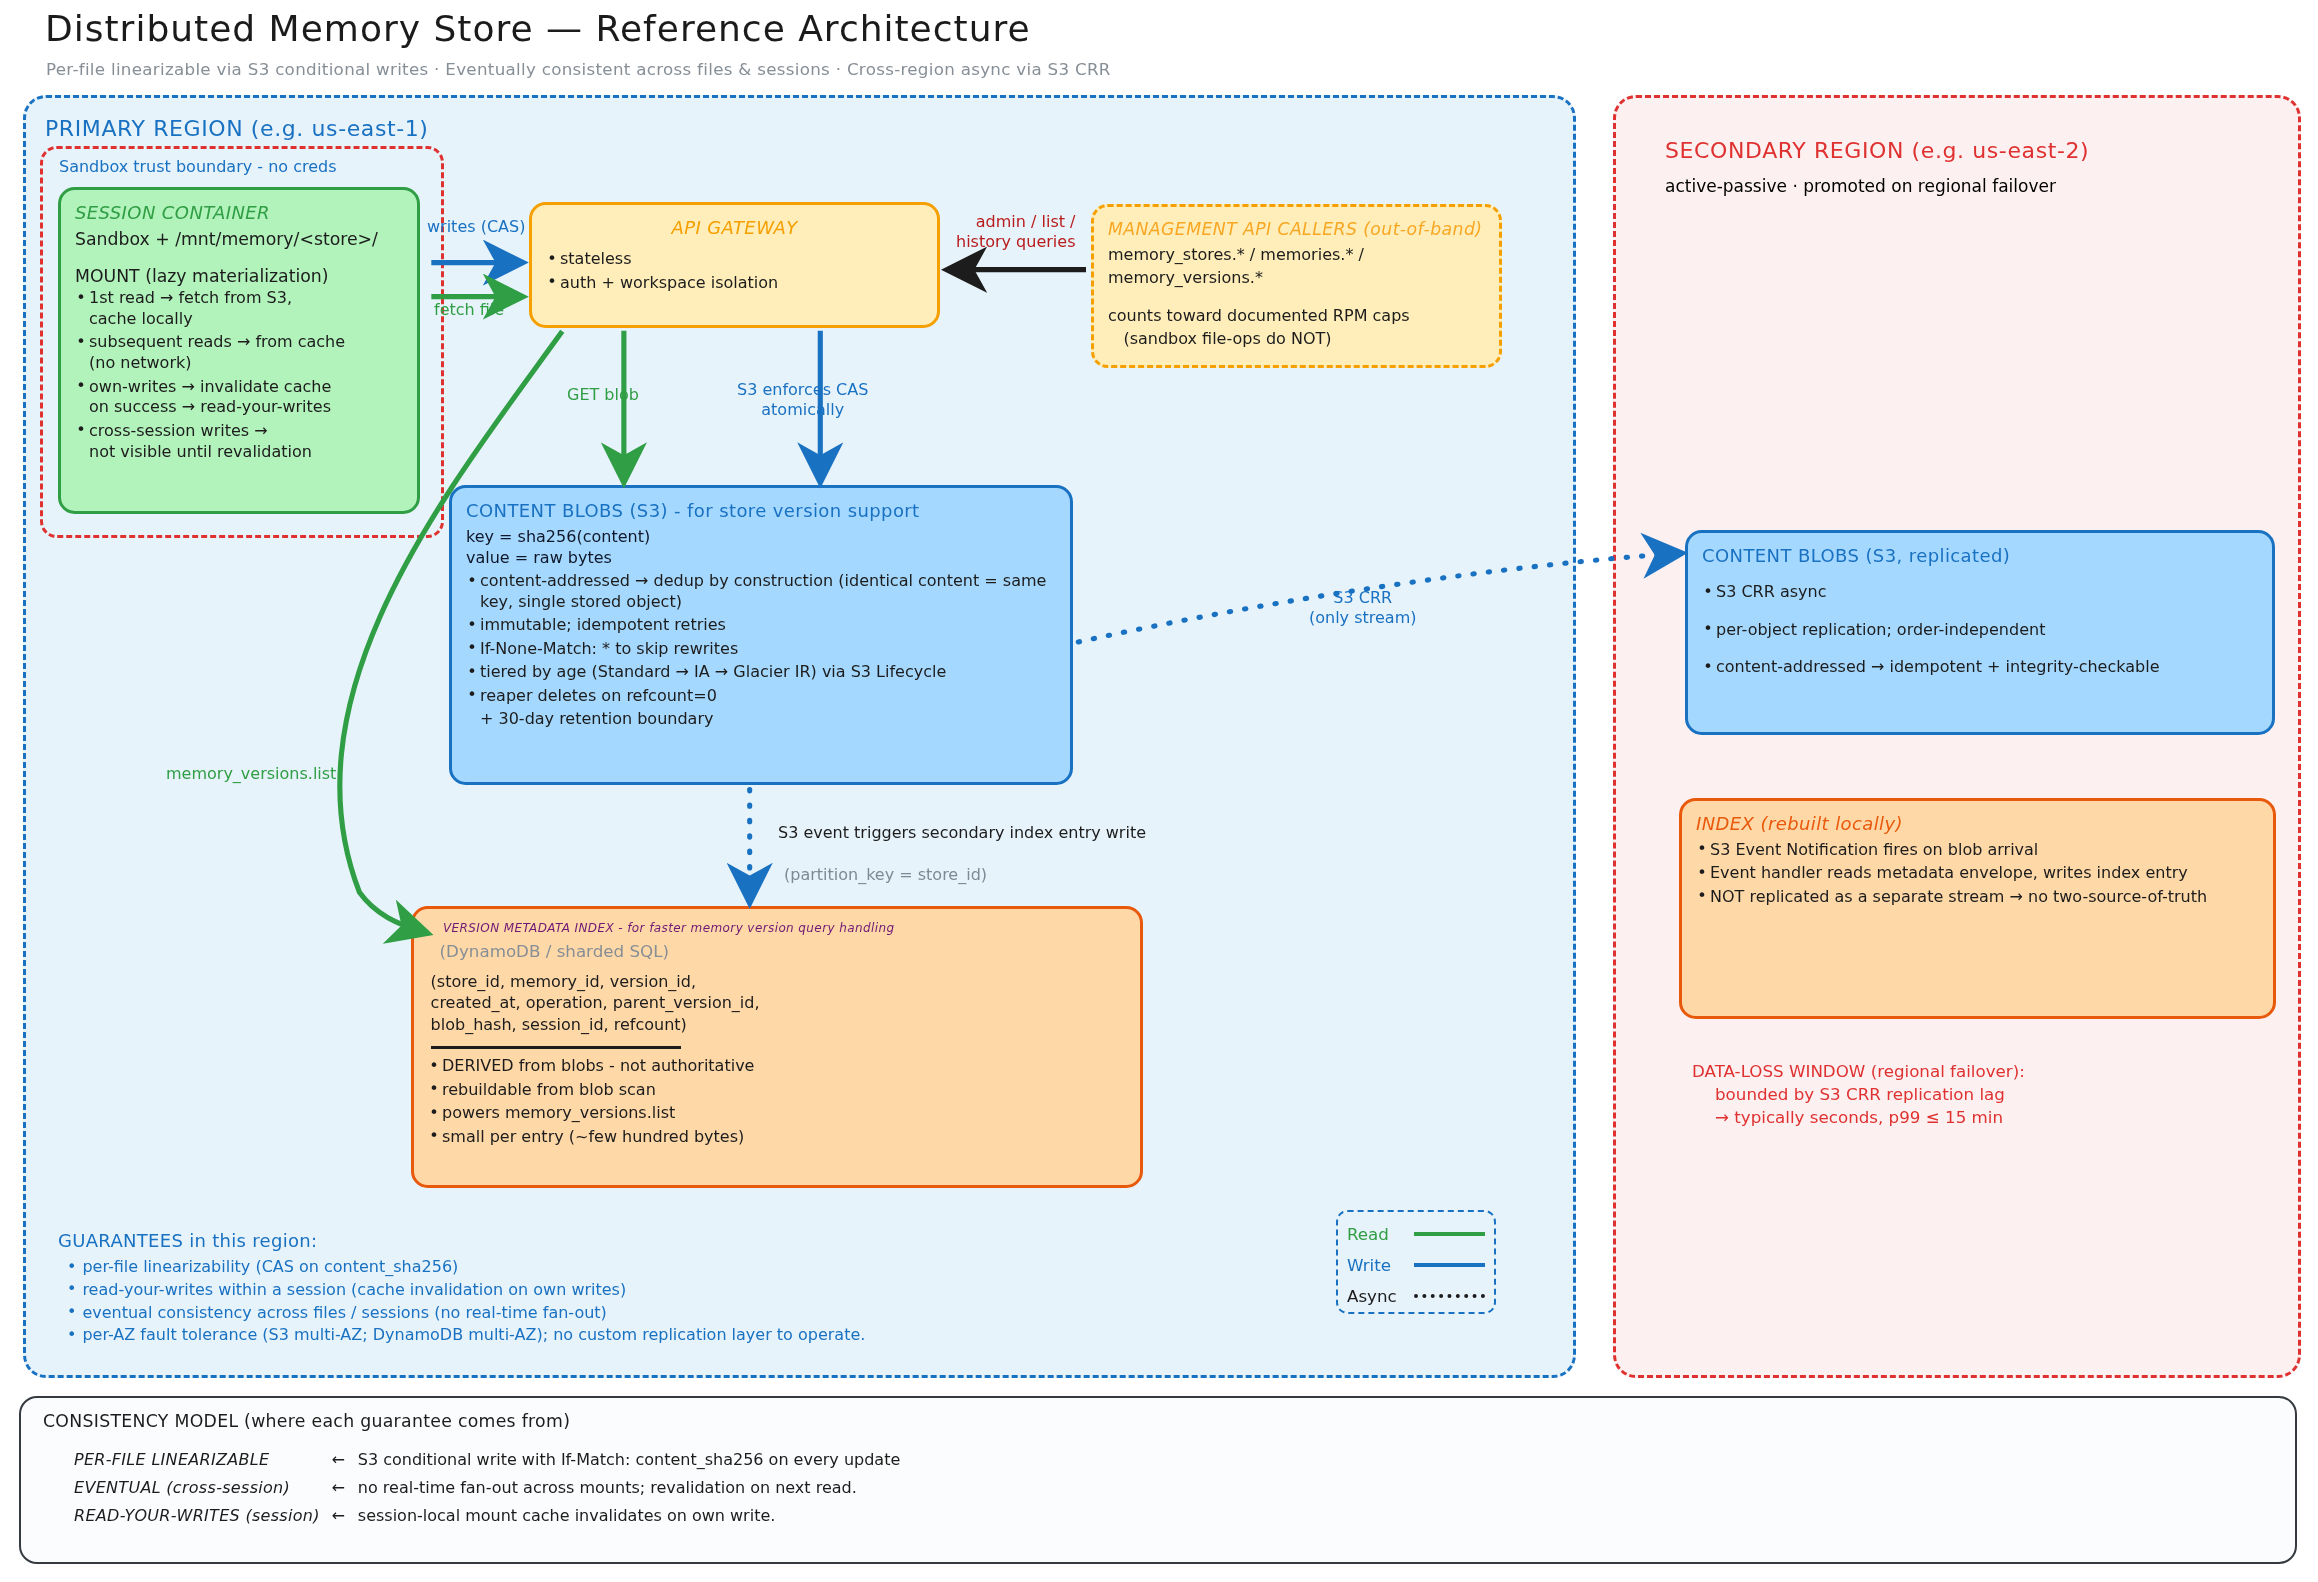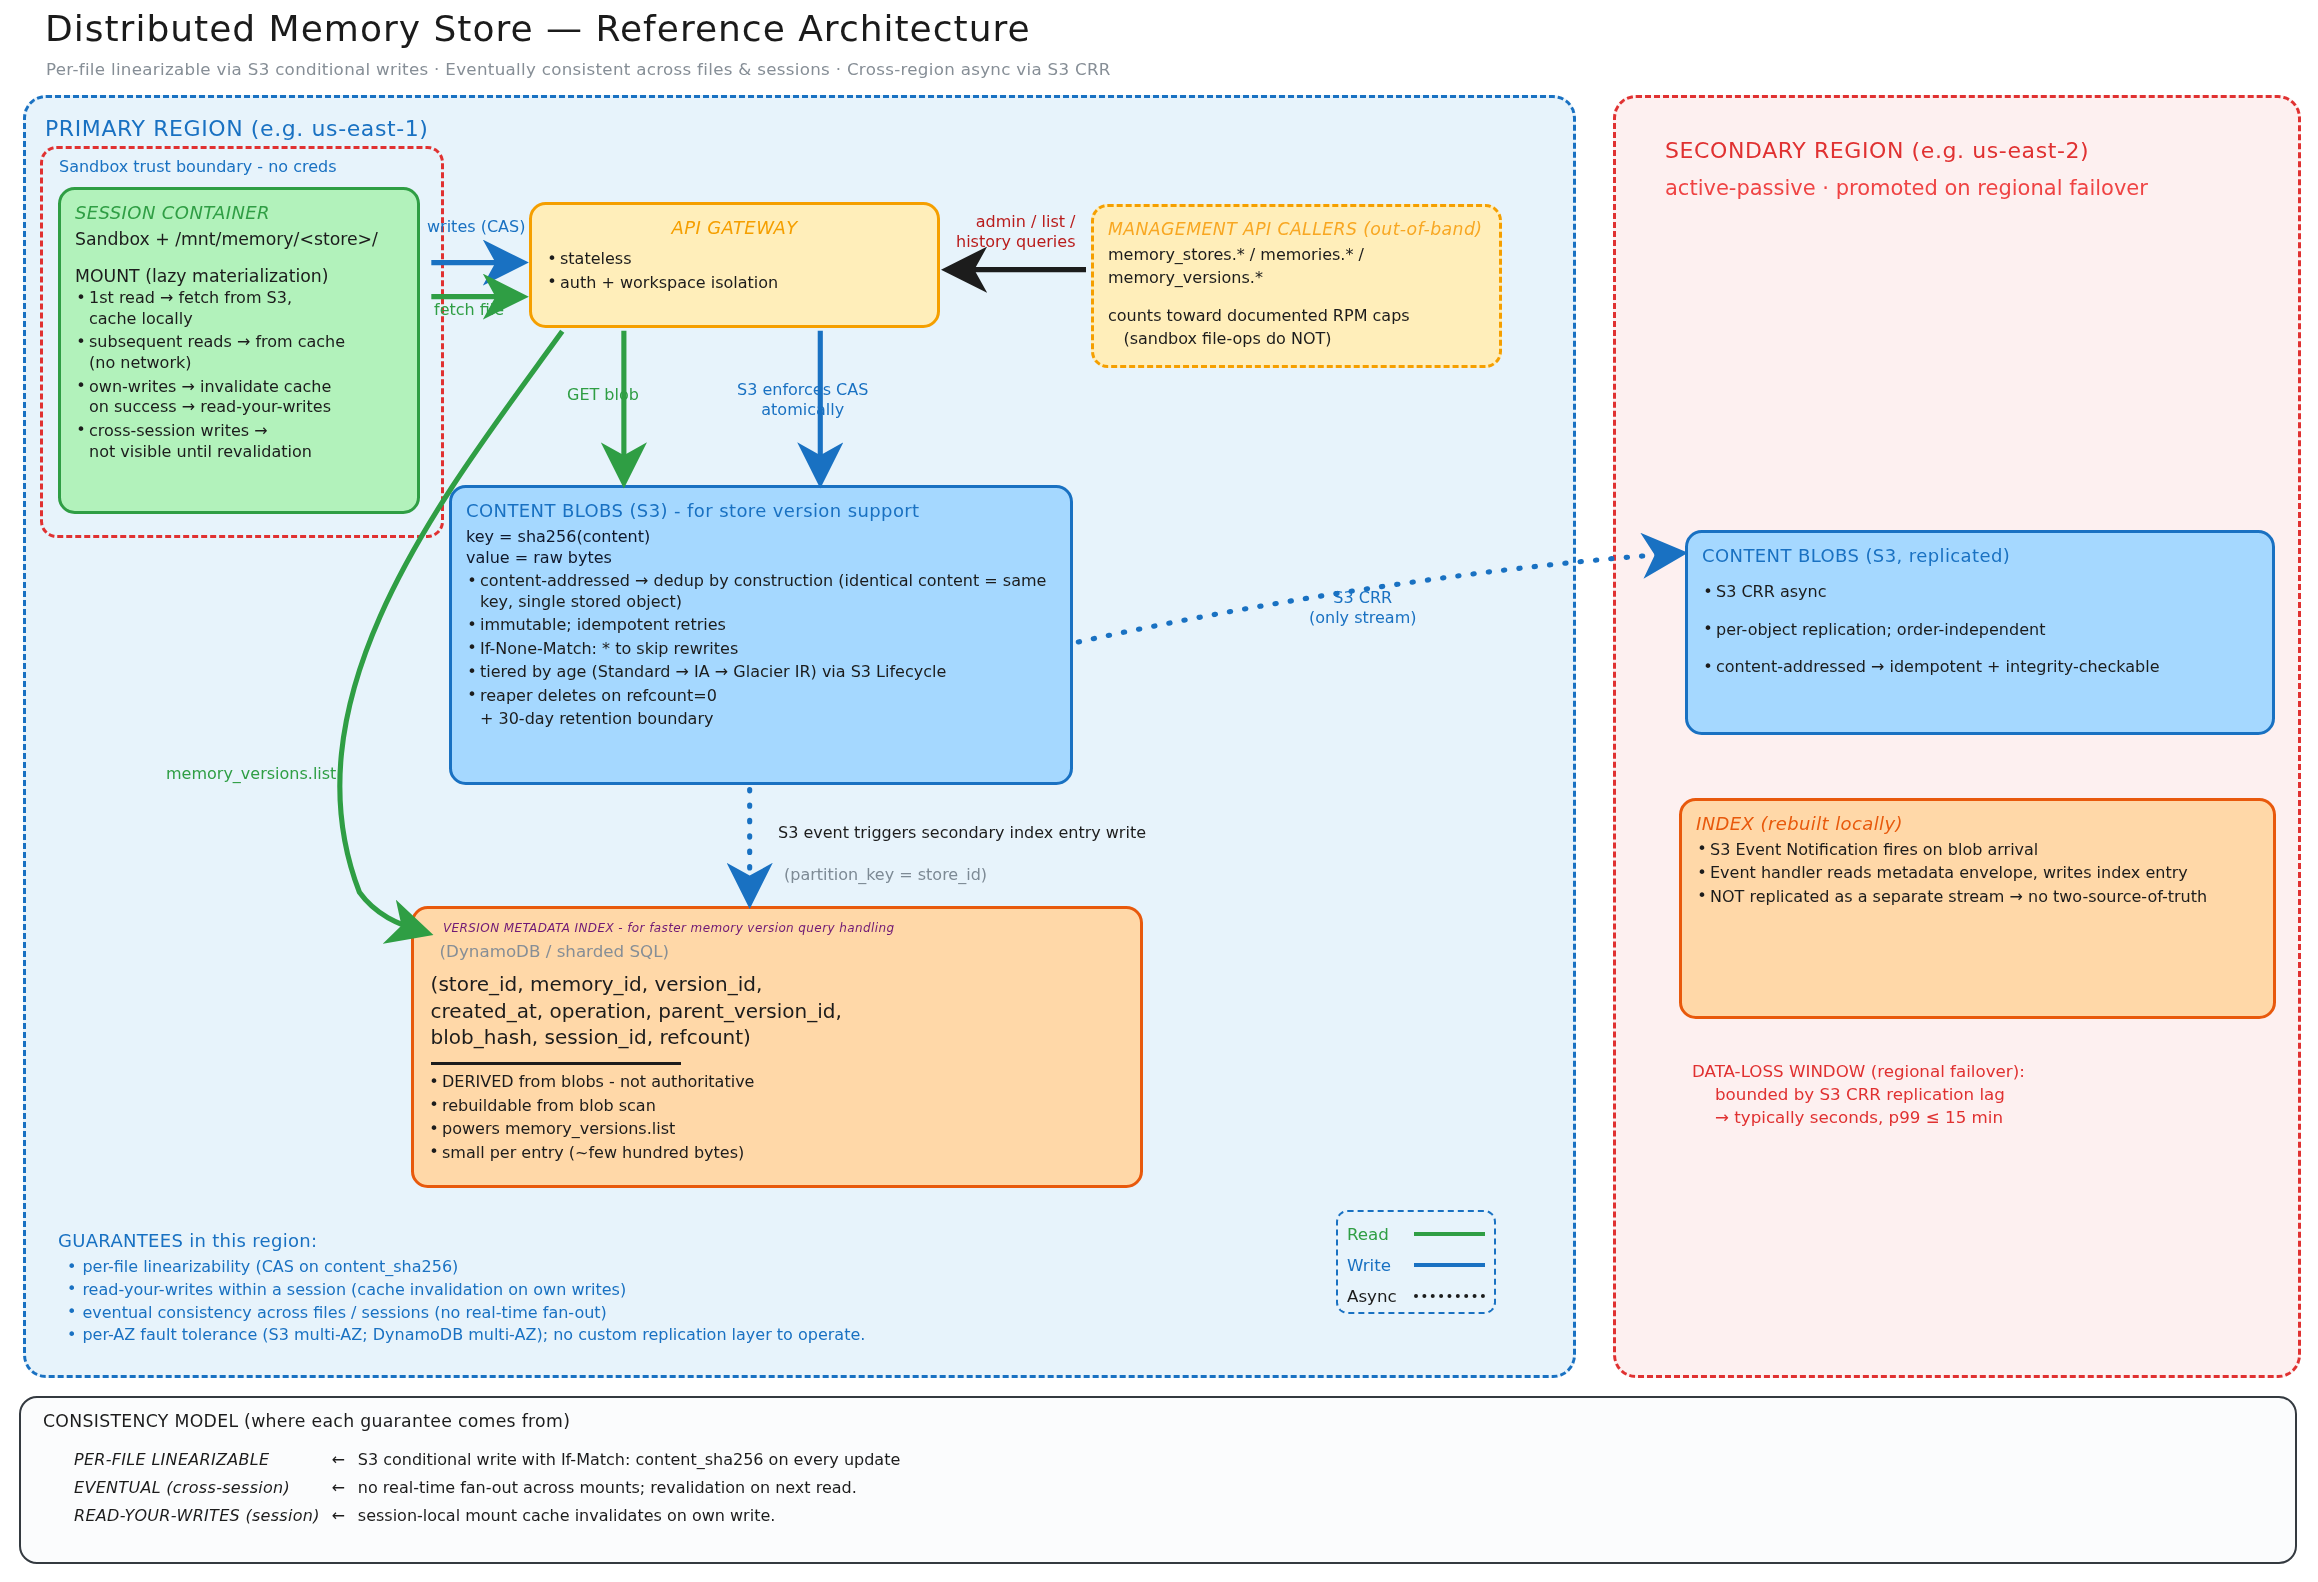--- a/index.html
+++ b/index.html
@@ -17,21 +17,21 @@
   #primary-region{
     left:23px;top:95px;width:1547px;height:1277px;
     background:#e7f3fb;border:3.9px dashed #1971c2;border-radius:23px;
   }
   #secondary-region{
     left:1613px;top:95px;width:682px;height:1277px;
     background:#fdf0f0;border:3.9px dashed #d6336c00;border-radius:23px;
     border-color:#e03131;
   }
   .region-title{font-size:22px;letter-spacing:0.6px;white-space:nowrap;}
-  .region-sub{font-size:21px;color:#ef4444;white-space:nowrap;}
+  .region-sub{font-size:17px;color:#000000;white-space:nowrap;}
   #primary-title{left:45px;top:116px;color:#1971c2;}
   #secondary-title{left:1665px;top:138px;color:#e03131;}
   #secondary-sub{left:1665px;top:176px;}
 
   
   #trust-boundary{
     left:40px;top:146px;width:398px;height:386px;
     border:3.2px dashed #e03131;border-radius:16.7px;background:transparent;
   }
   #trust-label{left:59px;top:157px;font-size:16px;color:#1971c2;white-space:nowrap;}
@@ -81,21 +81,21 @@
   #content-blobs .hdr{color:#1971c2;font-style:normal;font-size:18px;}
   #content-blobs .kv{font-size:16px;color:#0f172a;line-height:1.3;}
 
   
   #version-index{
     left:411px;top:906px;width:732px;height:282px;
     background:#ffd8a8;border:3.2px solid #e8590c;
   }
   #version-index .hdr{color:#701a75;font-size:12px;margin-left:15px;}
   #version-index .sub2{font-size:16.7px;color:#868e96;margin:1.3px 0 10.3px 11.6px;}
-  #version-index .cols{font-size:20px;line-height:1.32;margin-left:2.6px;}
+  #version-index .cols{font-size:16px;line-height:1.32;margin-left:2.6px;}
   #version-index .rule{width:250px;height:2.6px;background:#1c1c1c;margin:11.6px 0 7.7px 2.6px;}
 
   
   #sec-blobs{
     left:1685px;top:530px;width:590px;height:205px;
     background:#a5d8ff;border:3.2px solid #1971c2;
   }
   #sec-blobs .hdr{color:#1971c2;font-style:normal;font-size:18px;}
   #sec-blobs li{margin:16.7px 0;}
 

